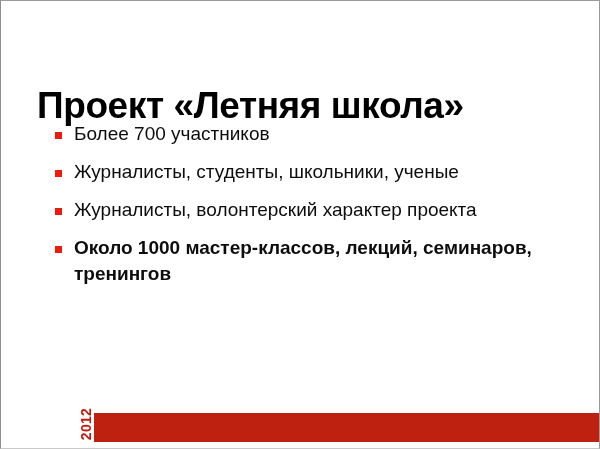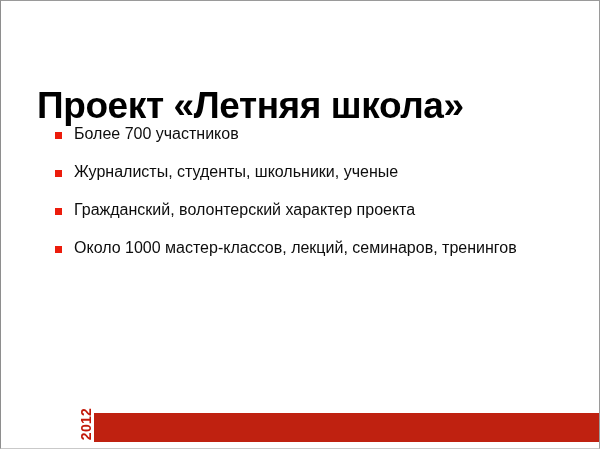--- a/index.html
+++ b/index.html
@@ -48,25 +48,25 @@
     top: 120px;
     width: 520px;
     list-style: none;
     margin: 0;
     padding: 0;
   }
   .bullet-item {
     position: relative;
     padding-left: 23px;
     margin-bottom: 12px;
-    font-size: 16px;
+    font-size: 19px;
     line-height: 26px;
     color: #0d0d0d;
   }
-  .bullet-item:last-child { margin-bottom: 8px; }
+  .bullet-item:last-child { margin-bottom: 8px; font-weight: bold; }
 
   .bullet-marker {
     position: absolute;
     left: 4px;
     top: 11px;
     width: 7px;
     height: 7px;
     background: #ec1c0c;
     display: block;
   }
@@ -147,21 +147,21 @@
       <span class="bullet-text">Более 700 участников</span>
     </li>
 
     <li class="bullet-item">
       <span class="bullet-marker"></span>
       <span class="bullet-text">Журналисты, студенты, школьники, ученые</span>
     </li>
 
     <li class="bullet-item">
       <span class="bullet-marker"></span>
-      <span class="bullet-text">Гражданский, волонтерский характер проекта</span>
+      <span class="bullet-text">Журналисты, волонтерский характер проекта</span>
     </li>
 
 
     <li class="bullet-item">
       <span class="bullet-marker"></span>
       <span class="bullet-text">Около 1000 мастер-классов, лекций, семинаров, тренингов</span>
     </li>
 
   </ul>
 

